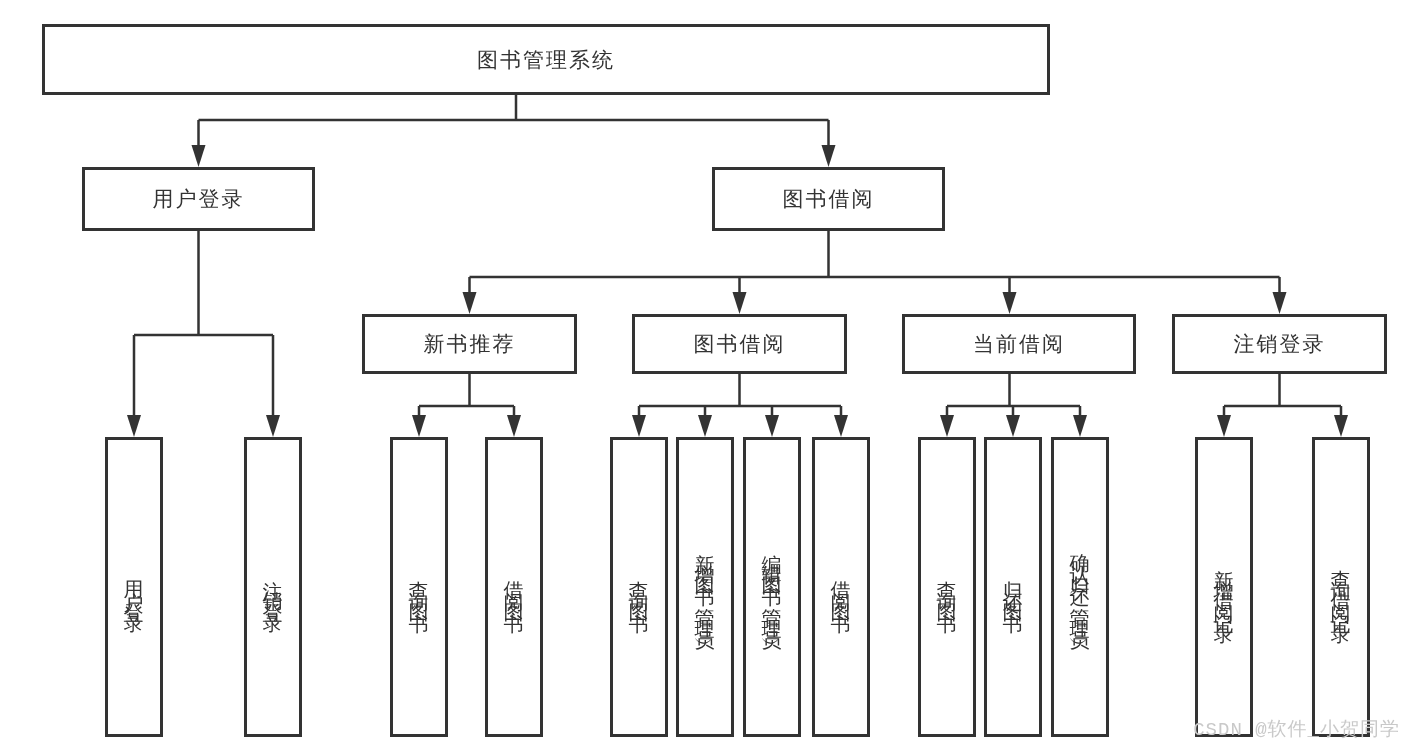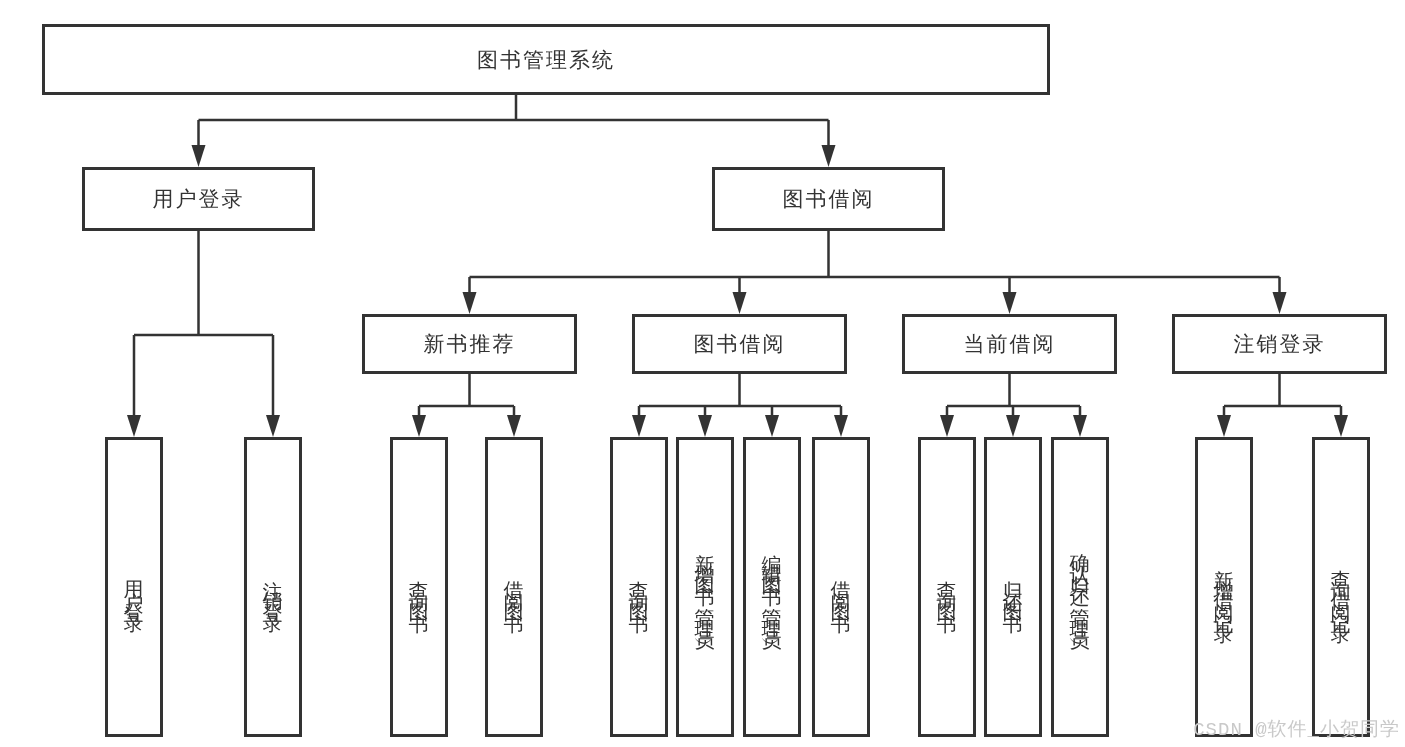--- a/index.html
+++ b/index.html
@@ -101,21 +101,21 @@
   <div class="node hnode" style="left:712px;top:167px;width:233px;height:64px;">
     <span>图书借阅</span>
   </div>
 
   <div class="node hnode" style="left:632px;top:314px;width:215px;height:60px;">
     <span>图书借阅</span>
   </div>
   <div class="node hnode" style="left:362px;top:314px;width:215px;height:60px;">
     <span>新书推荐</span>
   </div>
-  <div class="node hnode" style="left:902px;top:314px;width:215px;height:60px;">
+  <div class="node hnode" style="left:902px;top:314px;width:234px;height:60px;">
     <span>当前借阅</span>
   </div>
   <div class="node hnode" style="left:1172px;top:314px;width:215px;height:60px;">
     <span>注销登录</span>
   </div>
 
   <div class="node leaf" style="left:105px;top:437px;width:58px;height:300px;">
     <span class="vtext">用户登录</span>
   </div>
   <div class="node leaf" style="left:244px;top:437px;width:58px;height:300px;">

